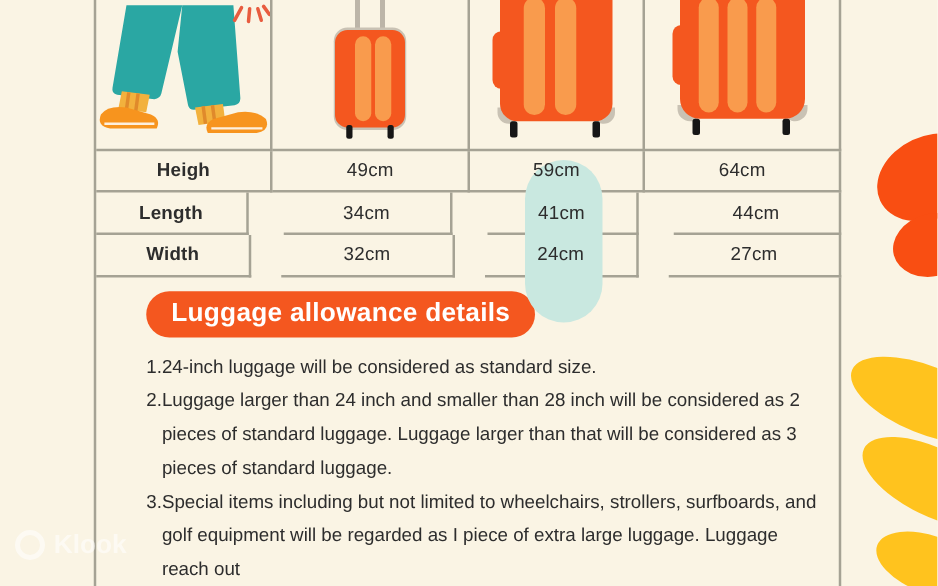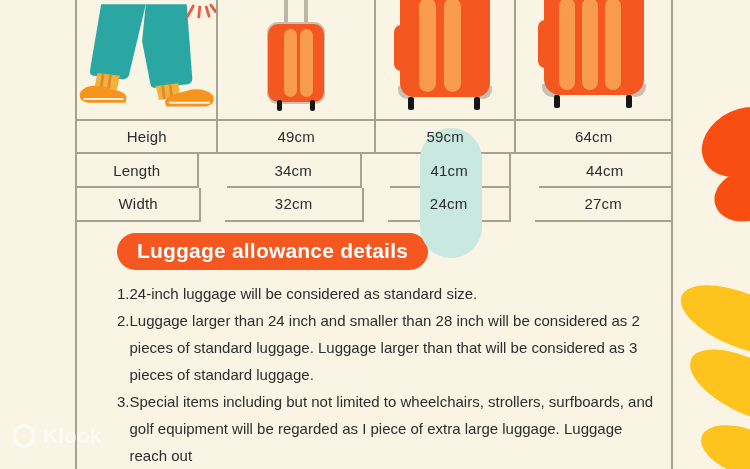--- a/index.html
+++ b/index.html
@@ -21,21 +21,21 @@
   .sizetable{position:absolute;left:75px;top:0;width:598px;height:469px;
     border-left:2px solid var(--bd);display:flex;flex-direction:column;box-sizing:border-box;}
   .row{display:flex;}
   .cell{box-sizing:border-box;border-right:2px solid var(--bd);border-bottom:2px solid var(--bd);
     display:flex;align-items:center;justify-content:center;}
   .c1{width:150px;} .c2{width:167px;} .c3{width:149px;} .c4{width:166px;}
   .row-img{height:121px;}
   .row-img .cell{align-items:flex-start;overflow:hidden;position:relative;}
   .trow1{height:47px;} .trow2{height:47px;gap:28px;} .trow3{height:48px;gap:24px;}
   .v{position:relative;z-index:2;font-size:15px;color:var(--ink);letter-spacing:.2px;}
-  .label-cell .v{font-weight:400;}
+  .label-cell .v{font-weight:700;}
 
   
   .hl-pill{position:absolute;left:343px;top:128px;width:62px;height:130px;border-radius:31px;
     background:var(--teal);z-index:1;}
 
   
   .details{flex:1;border-right:2px solid var(--bd);box-sizing:border-box;padding:11px 20px 0 40px;}
   .badge{display:inline-block;background:var(--orange);color:#fff;font-weight:700;font-size:21px;
     padding:6px 20px 7px 20px;border-radius:20px;letter-spacing:.2px;}
   .rules{margin-top:10px;width:545px;}

